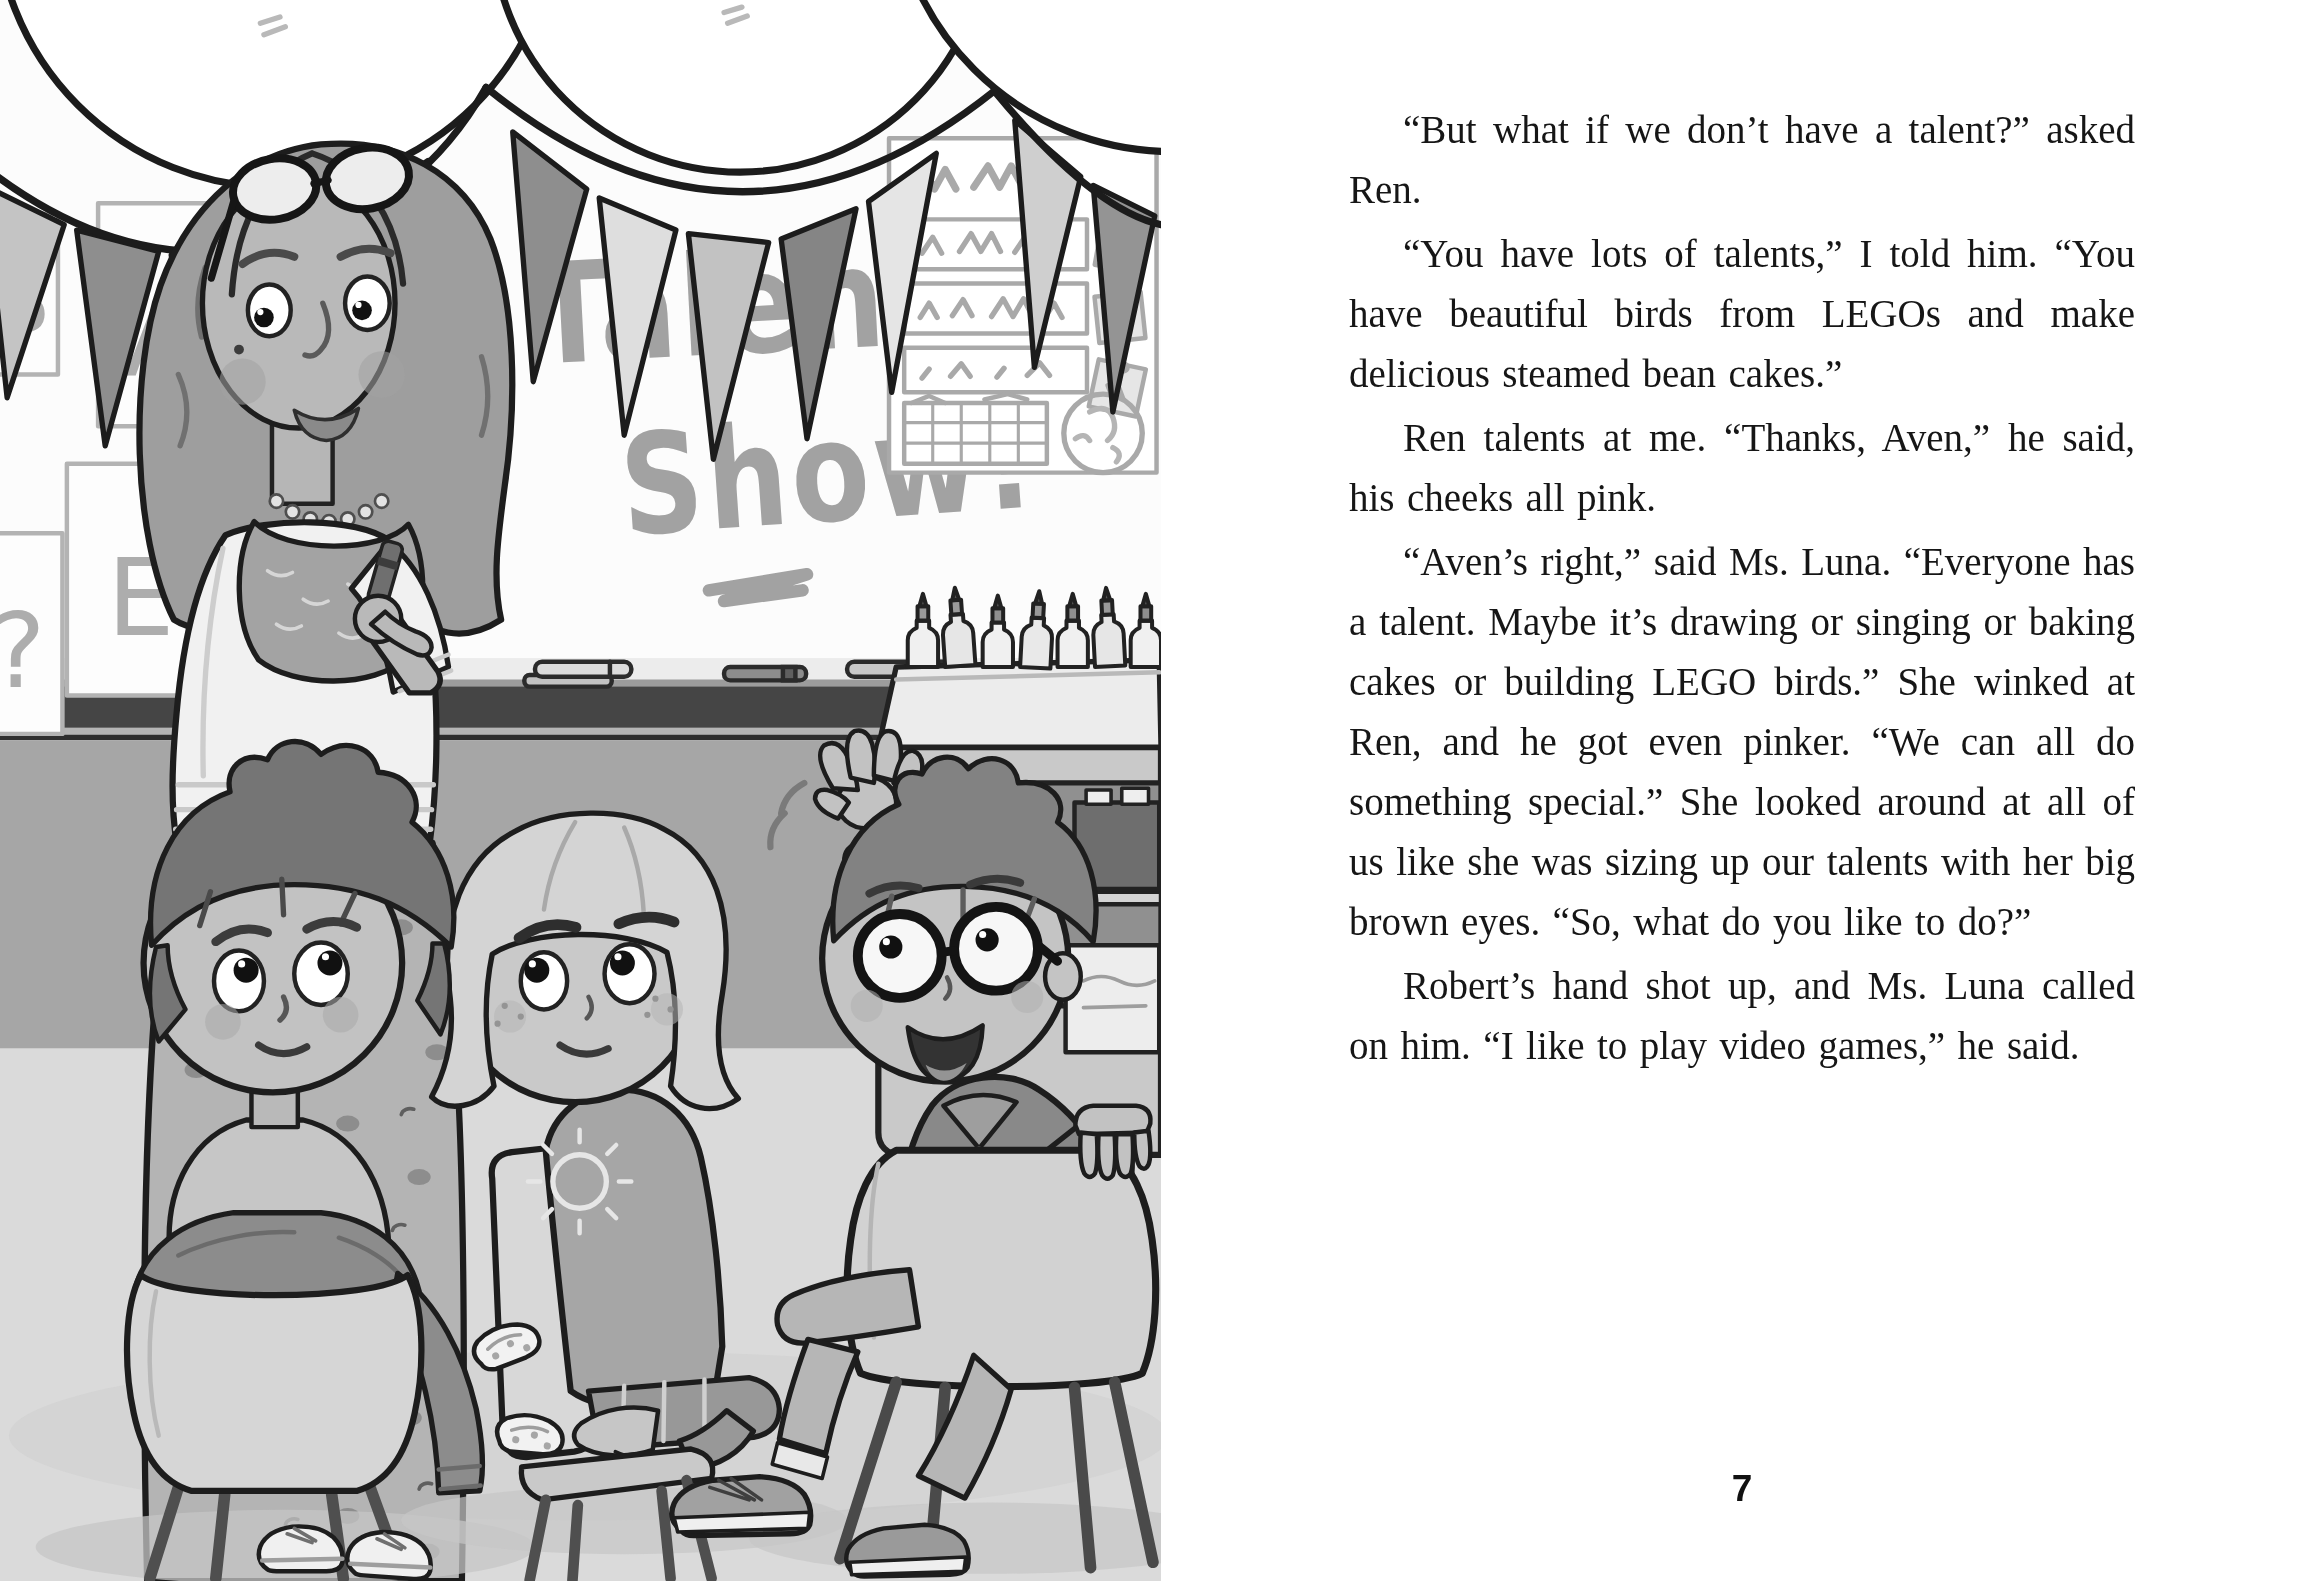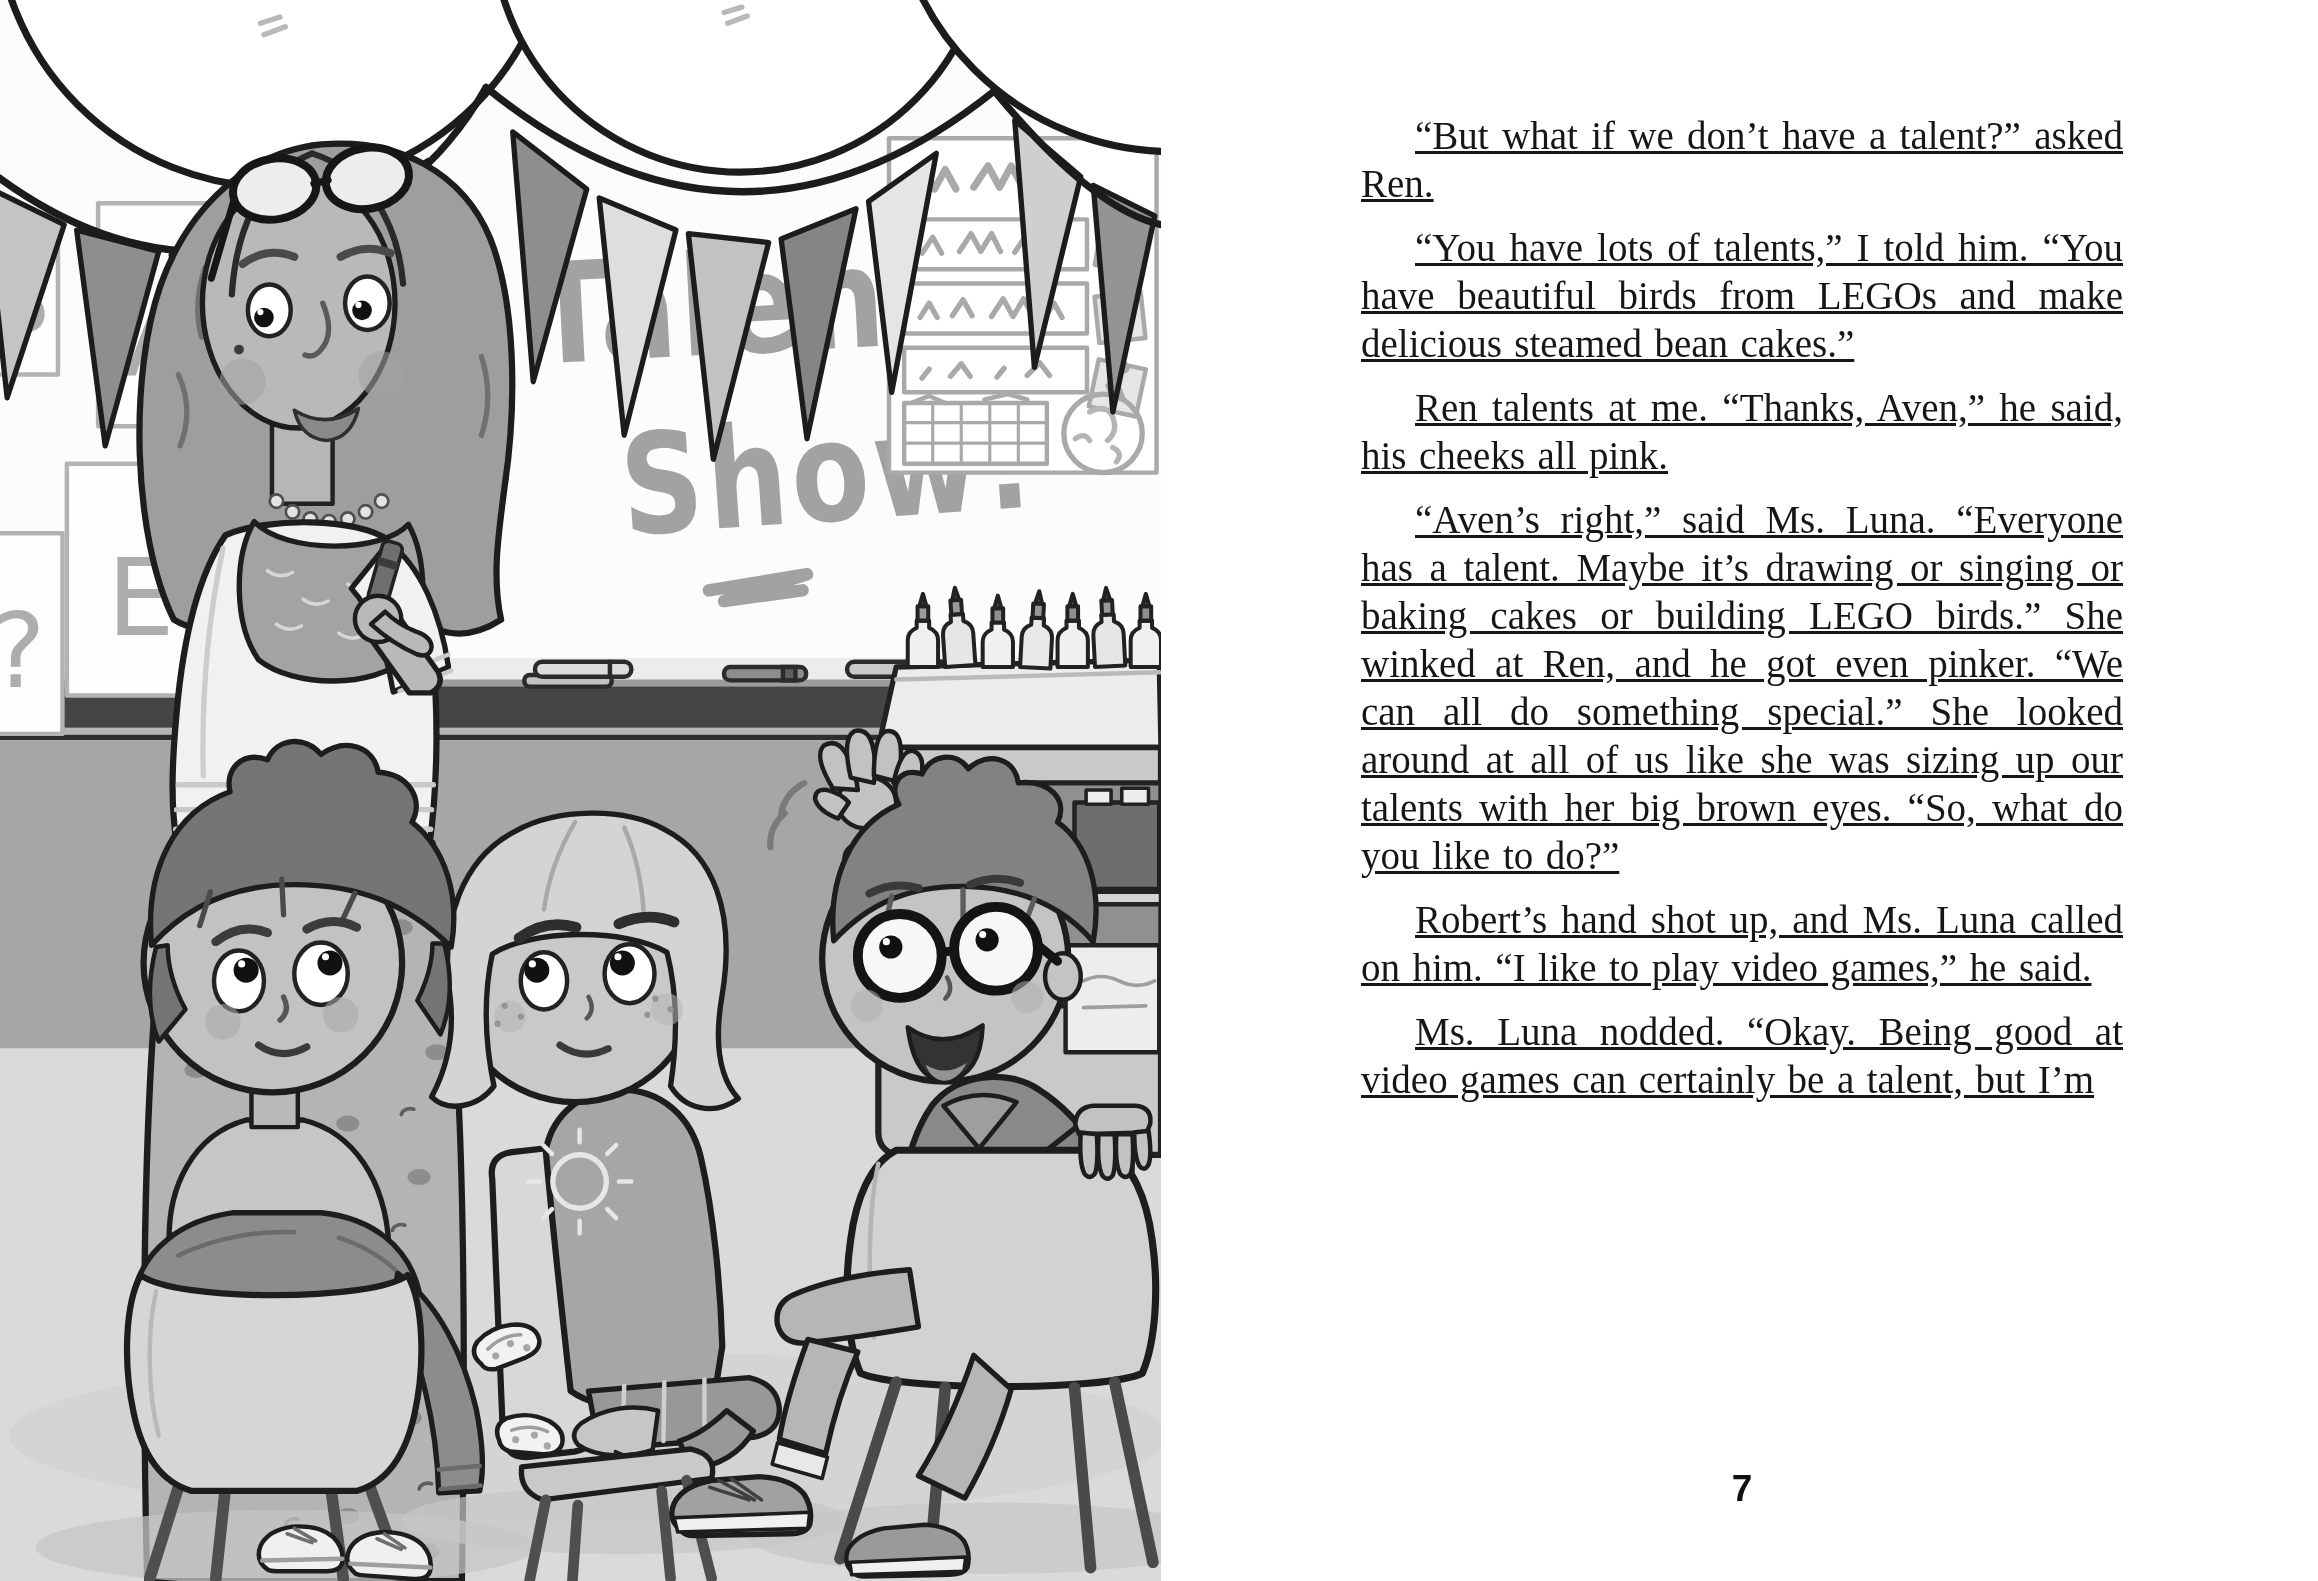--- a/index.html
+++ b/index.html
@@ -1,22 +1,22 @@
 <!DOCTYPE html>
 <html style="font-size:14.3px"><head>
 <meta charset="utf-8">
 <style>
   html,body{margin:0;padding:0;background:#ffffff;}
   .spread{position:relative;width:2319px;height:1581px;background:#ffffff;overflow:hidden;
           font-family:"Liberation Serif", serif;}
   .illustration{position:absolute;left:0;top:0;width:1161px;height:1581px;}
   .illustration svg{display:block;width:1161px;height:1581px;}
   .text-page{position:absolute;left:1345px;top:96px;width:794px;}
-  .text-page p{margin:16px;font-size:39px;line-height:48px;color:#161616;
-               text-align:justify;text-indent:54px;word-spacing:2.7px;text-decoration:underline;}
+  .text-page p{margin:4px;font-size:39px;line-height:60px;color:#161616;
+               text-align:justify;text-indent:54px;word-spacing:2.7px;}
   .page-number{position:absolute;left:1345px;top:1468px;width:794px;text-align:center;
                font-family:"Liberation Sans", sans-serif;font-weight:700;font-size:37px;color:#111;}
   .board-script{font-family:"DejaVu Sans", sans-serif;font-weight:bold;letter-spacing:4px;}
   .card-letter{font-family:"DejaVu Sans", sans-serif;}
 </style>
 </head>
 <body>
 
 <div class="spread">
 
@@ -475,18 +475,17 @@
     </g>
   </svg>
   </div>
 
   <div class="text-page">
       <p>“But what if we don’t have a talent?” asked Ren.</p>
       <p>“You have lots of talents,” I told him. “You have beautiful birds from LEGOs and make delicious steamed bean cakes.”</p>
       <p>Ren talents at me. “Thanks, Aven,” he said, his cheeks all pink.</p>
       <p>“Aven’s right,” said Ms. Luna. “Everyone has a talent. Maybe it’s drawing or singing or baking cakes or building LEGO birds.” She winked at Ren, and he got even pinker. “We can all do something special.” She looked around at all of us like she was sizing up our talents with her big brown eyes. “So, what do you like to do?”</p>
       <p>Robert’s hand shot up, and Ms. Luna called on him. “I like to play video games,” he said.</p>
-      <p>Ms. Luna nodded. “Okay. Being good at video games can certainly be a talent, but I’m</p>
     </div>
   <div class="page-number">7</div>
 
 </div>
 
 
 </body></html>

